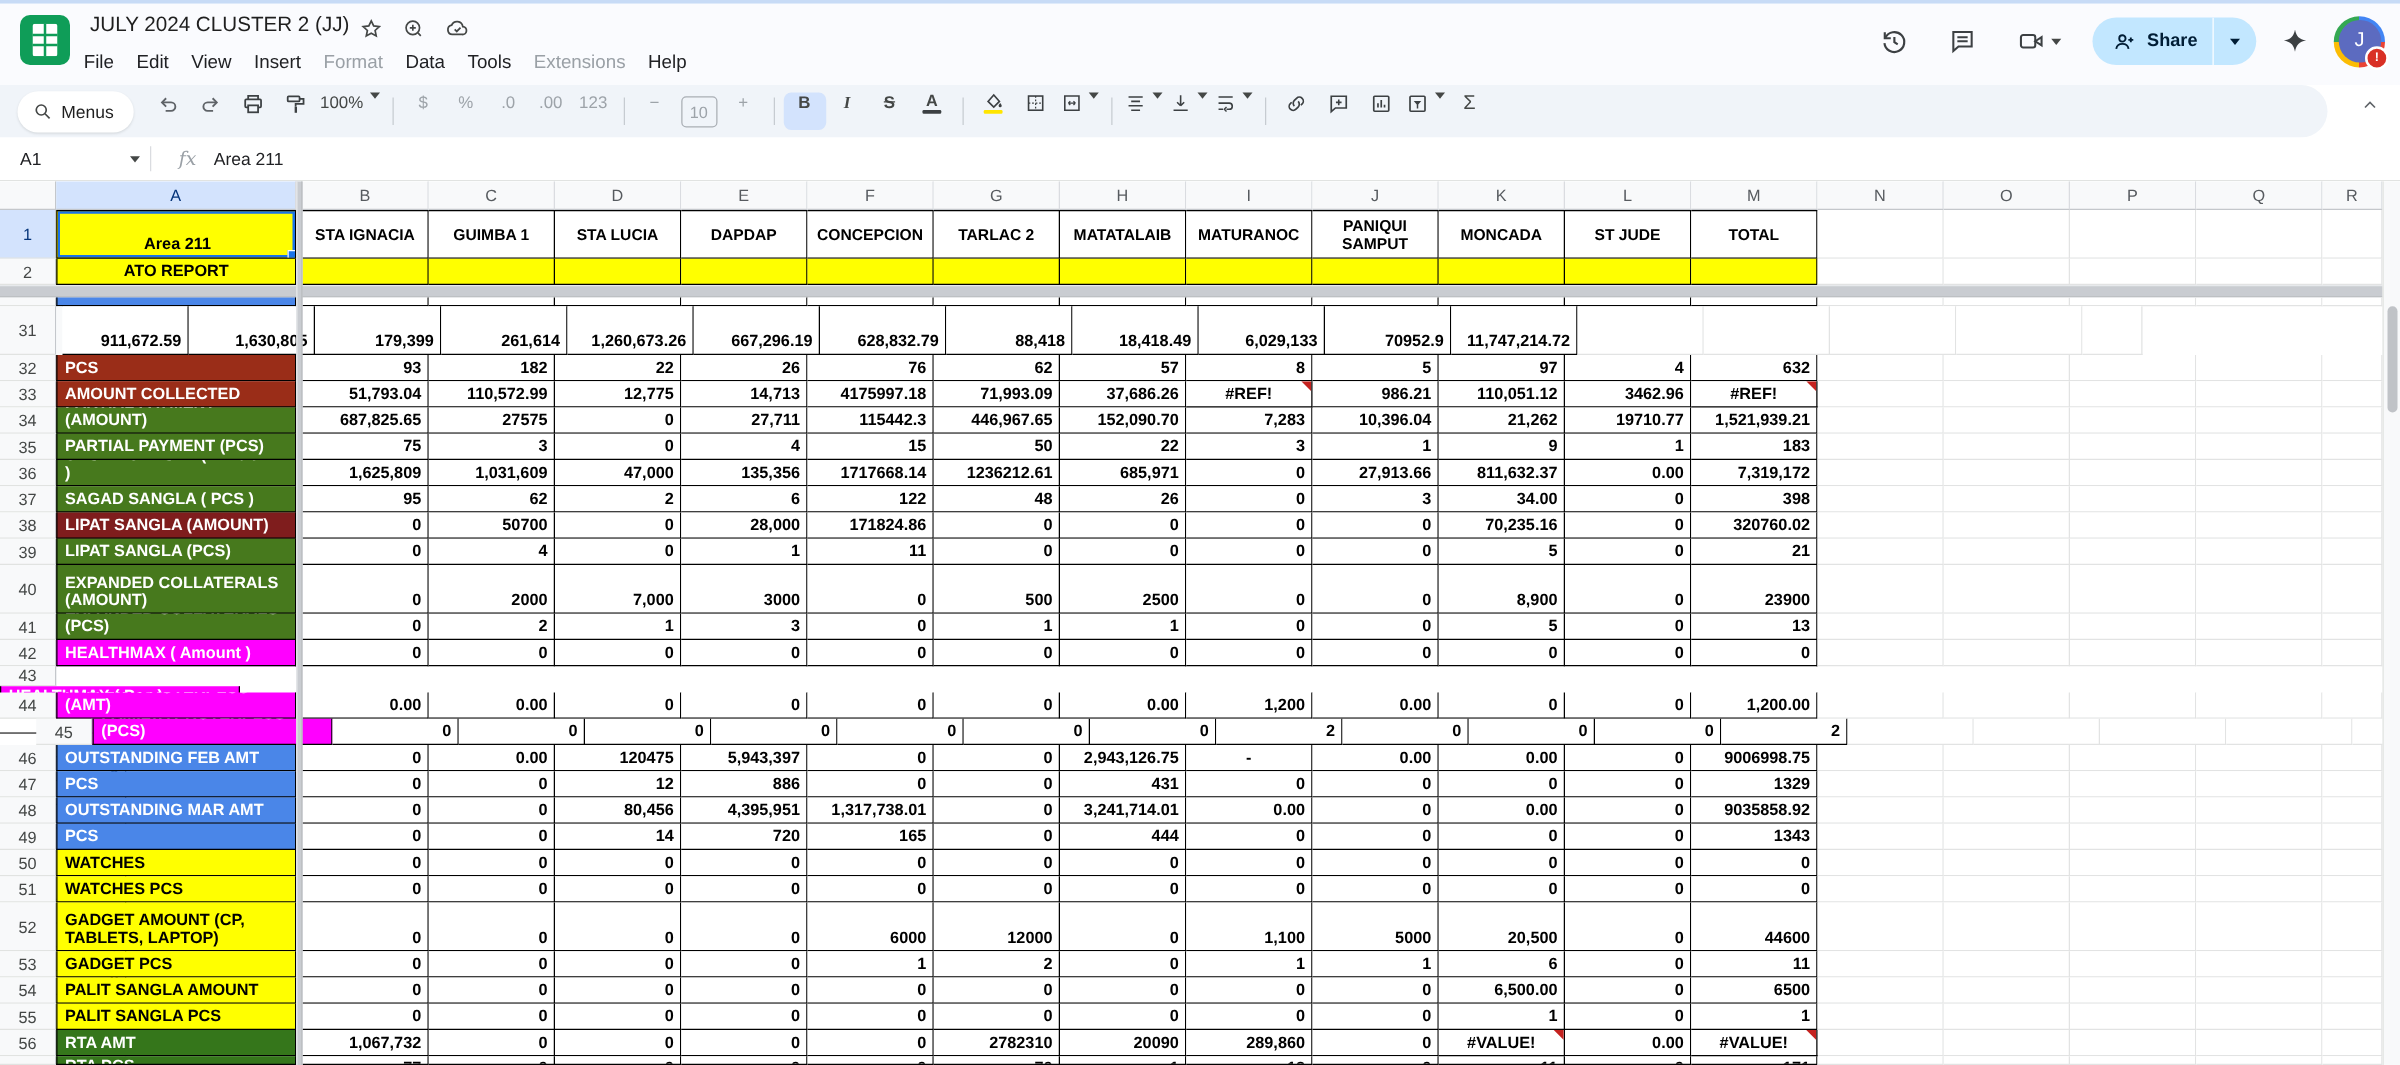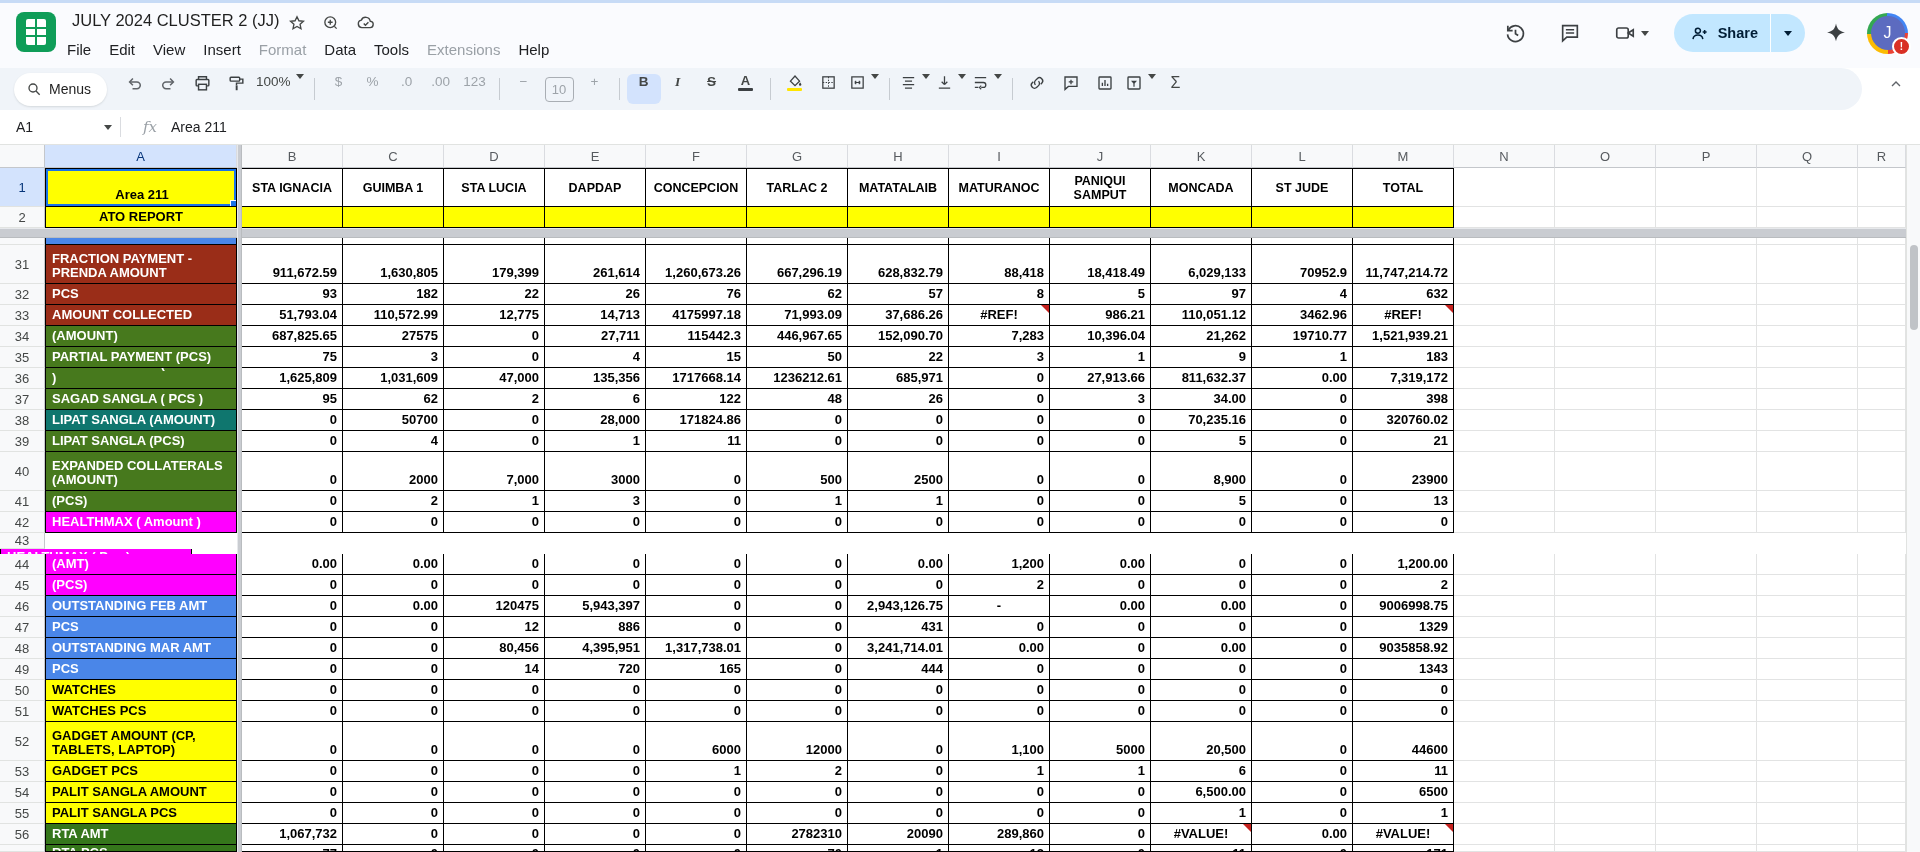--- a/index.html
+++ b/index.html
@@ -416,21 +416,20 @@
       <div class="cell num"></div>
       <div class="cell num"></div>
       <div class="lt" style="width: 101px; height: 7px;"></div>
       <div class="lt" style="width: 101px; height: 7px;"></div>
       <div class="lt" style="width: 101px; height: 7px;"></div>
       <div class="lt" style="width: 101px; height: 7px;"></div>
       <div class="lt" style="width: 48px; height: 7px;"></div>
     </div>
     <div class="row" style="height: 39px;">
       <div class="rowhead">31</div>
-      <div class="cell lab" style="background: rgb(154, 45, 24); color: rgb(255, 255, 255);">FRACTION PAYMENT - PRENDA AMOUNT</div>
       <div class="vsp"></div>
       <div class="cell num">911,672.59</div>
       <div class="cell num">1,630,805</div>
       <div class="cell num">179,399</div>
       <div class="cell num">261,614</div>
       <div class="cell num">1,260,673.26</div>
       <div class="cell num">667,296.19</div>
       <div class="cell num">628,832.79</div>
       <div class="cell num">88,418</div>
       <div class="cell num">18,418.49</div>
@@ -570,21 +569,21 @@
       <div class="cell num">0</div>
       <div class="cell num">398</div>
       <div class="lt" style="width: 101px; height: 21px;"></div>
       <div class="lt" style="width: 101px; height: 21px;"></div>
       <div class="lt" style="width: 101px; height: 21px;"></div>
       <div class="lt" style="width: 101px; height: 21px;"></div>
       <div class="lt" style="width: 48px; height: 21px;"></div>
     </div>
     <div class="row" style="height: 21px;">
       <div class="rowhead">38</div>
-      <div class="cell lab" style="background: #0f766e; color: rgb(255, 255, 255);">LIPAT SANGLA (AMOUNT)</div>
+      <div class="cell lab" style="background: #7f1d1d; color: rgb(255, 255, 255);">LIPAT SANGLA (AMOUNT)</div>
       <div class="vsp"></div>
       <div class="cell num">0</div>
       <div class="cell num">50700</div>
       <div class="cell num">0</div>
       <div class="cell num">28,000</div>
       <div class="cell num">171824.86</div>
       <div class="cell num">0</div>
       <div class="cell num">0</div>
       <div class="cell num">0</div>
       <div class="cell num">0</div>
@@ -722,21 +721,21 @@
       <div class="cell num">0.00</div>
       <div class="cell num">0</div>
       <div class="cell num">0</div>
       <div class="cell num">1,200.00</div>
       <div class="lt" style="width: 101px; height: 21px;"></div>
       <div class="lt" style="width: 101px; height: 21px;"></div>
       <div class="lt" style="width: 101px; height: 21px;"></div>
       <div class="lt" style="width: 101px; height: 21px;"></div>
       <div class="lt" style="width: 48px; height: 21px;"></div>
     </div>
-    <div class="row" style="height: 21px;">
+    <div class="row" style="height: 21px; margin-left: 29px;">
       <div class="rowhead">45</div>
       <div class="cell lab" style="background: rgb(255, 0, 255); color: rgb(255, 255, 255);">PAMILYA PROTEKPLUS (PCS)</div>
       <div class="vsp"></div>
       <div class="cell num">0</div>
       <div class="cell num">0</div>
       <div class="cell num">0</div>
       <div class="cell num">0</div>
       <div class="cell num">0</div>
       <div class="cell num">0</div>
       <div class="cell num">0</div>

